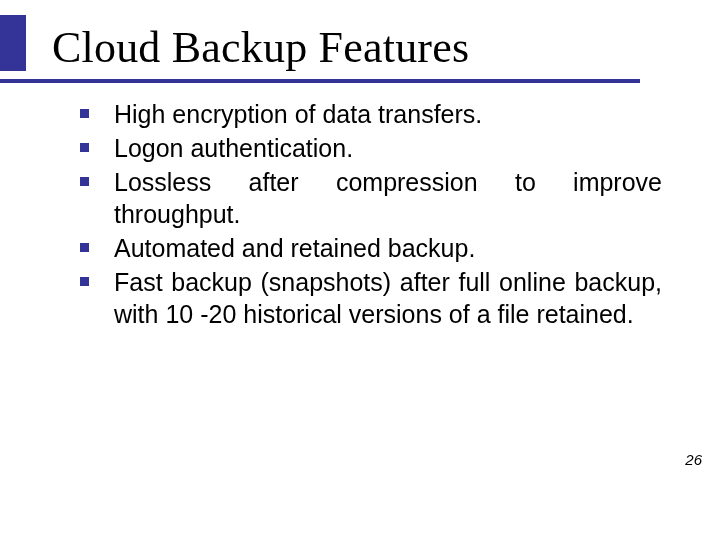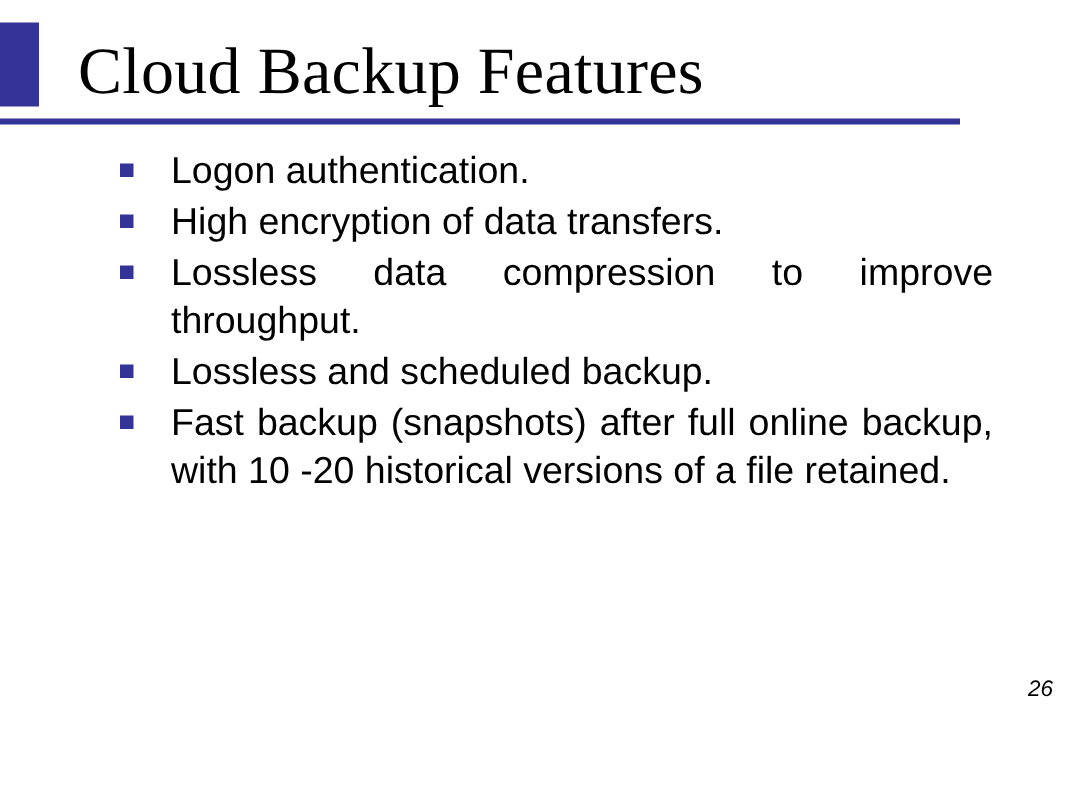--- a/index.html
+++ b/index.html
@@ -101,22 +101,22 @@
   <div class="accent-bar"></div>
   <div class="gap-cover"></div>
 
   <div class="title-wrap">
     <h1 class="title">Cloud Backup Features</h1>
     <div class="title-underline"></div>
   </div>
 
   <div class="body">
     <ul class="bullets">
+      <li>High encryption of data transfers.</li>
       <li>Logon authentication.</li>
-      <li>High encryption of data transfers.</li>
-      <li>Lossless data compression to improve throughput.</li>
-      <li>Lossless and scheduled backup.</li>
+      <li>Lossless after compression to improve throughput.</li>
+      <li>Automated and retained backup.</li>
       <li>Fast backup (snapshots) after full online backup, with 10 -20 historical versions of a file retained.</li>
     </ul>
   </div>
 
   <div class="pagenum">26</div>
 </div>
 
 </body></html>

